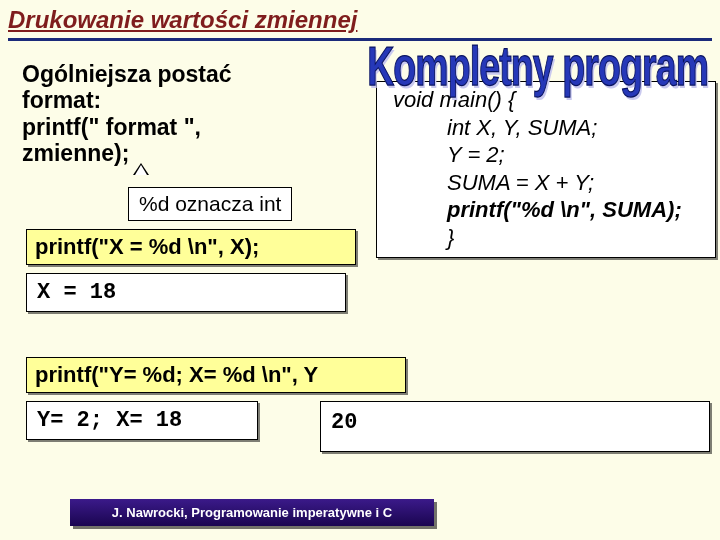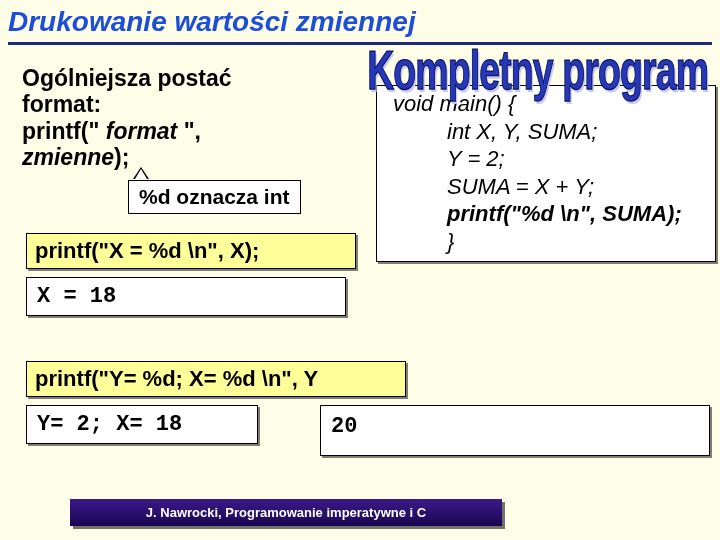--- a/index.html
+++ b/index.html
@@ -9,41 +9,42 @@
     font-family: Arial, Helvetica, sans-serif;
     position: relative;
   }
   .slide {
     position: relative;
     width: 720px;
     height: 540px;
     padding: 6px 8px 0 8px;
   }
   .title {
-    font-size: 28px;
+    font-size: 24px;
     font-weight: bold;
     font-style: italic;
-    color: #1d4ed8;
+    color: #7f1d1d;
     padding-bottom: 4px;
     border-bottom: 3px solid #1b2a7a;
+    text-decoration: underline;
   }
   .content { position: relative; width: 100%; height: 460px; }
 
   .left { position: absolute; left: 14px; top: 20px; width: 360px; }
   .lead { font-size: 23px; font-weight: bold; line-height: 1.15; }
-  .lead .emph-ital { font-style: italic; font-weight: bold; text-align: center; }
+  .lead .emph-ital { font-weight: bold; text-align: center; }
 
   .callout {
     position: absolute;
-    left: 120px; top: 135px;
+    left: 120px; top: 146px;
     background: #fff;
     border: 1px solid #000;
     padding: 4px 10px;
     font-size: 21px;
-    font-weight: bold;
+    font-weight: normal;
   }
   .callout-tail {
     position: absolute;
     left: 125px; top: 122px;
     width: 0; height: 0;
     border-left: 8px solid transparent;
     border-right: 8px solid transparent;
     border-bottom: 12px solid #000;
   }
   .callout-tail::after {
@@ -147,21 +148,21 @@
     text-shadow: 2px 2px 0 #c9c9ef;
     transform: scaleY(1.25) scaleX(0.85);
     transform-origin: top right;
     z-index: 10;
     white-space: nowrap;
   }
 
   .footer {
     position: absolute;
     left: 70px; bottom: 14px;
-    width: 432px;
+    width: 364px;
     background: #2a0a6e;
     background: linear-gradient(#3b1a8a, #1a0550);
     color: #fff;
     box-shadow: 3px 3px 0 rgba(0,0,0,0.55);
     font-size: 13px;
     font-weight: bold;
     text-align: center;
     padding: 6px 8px;
   }
 </style>

